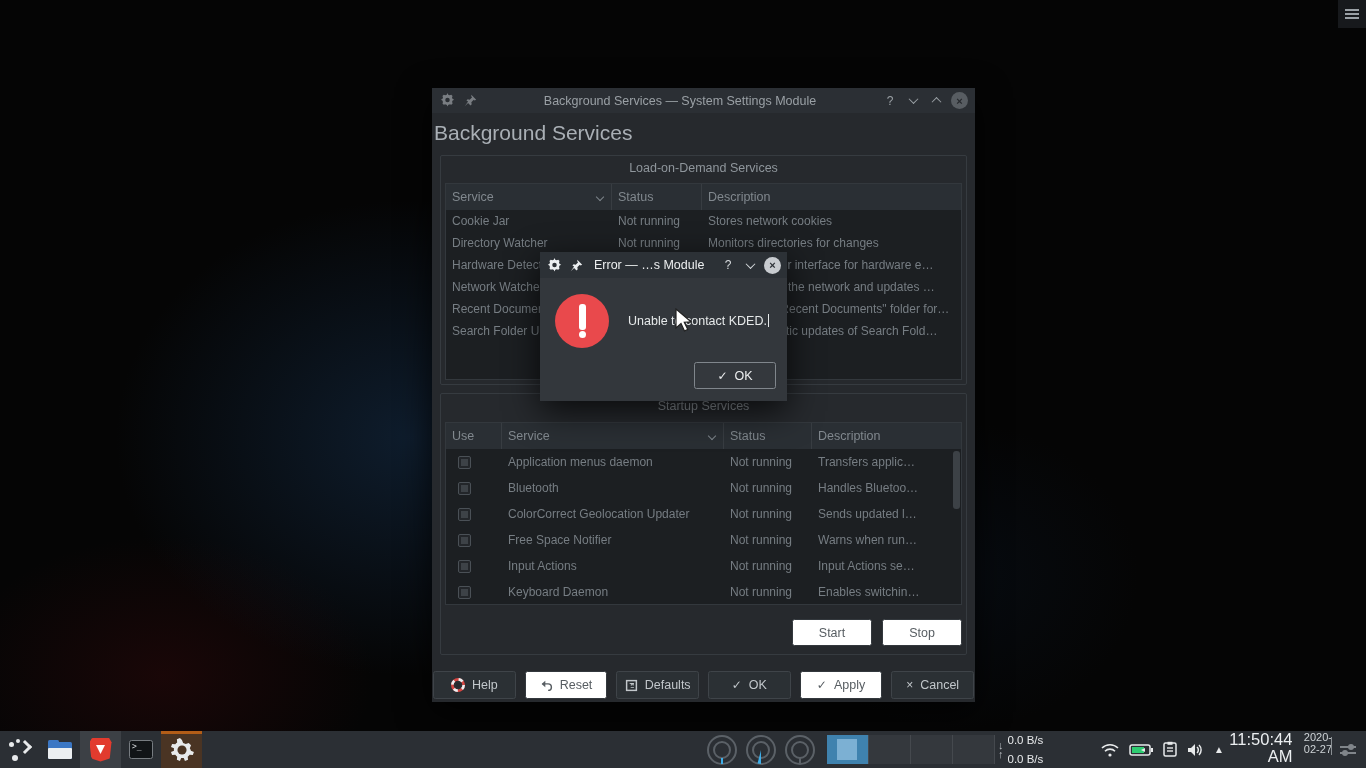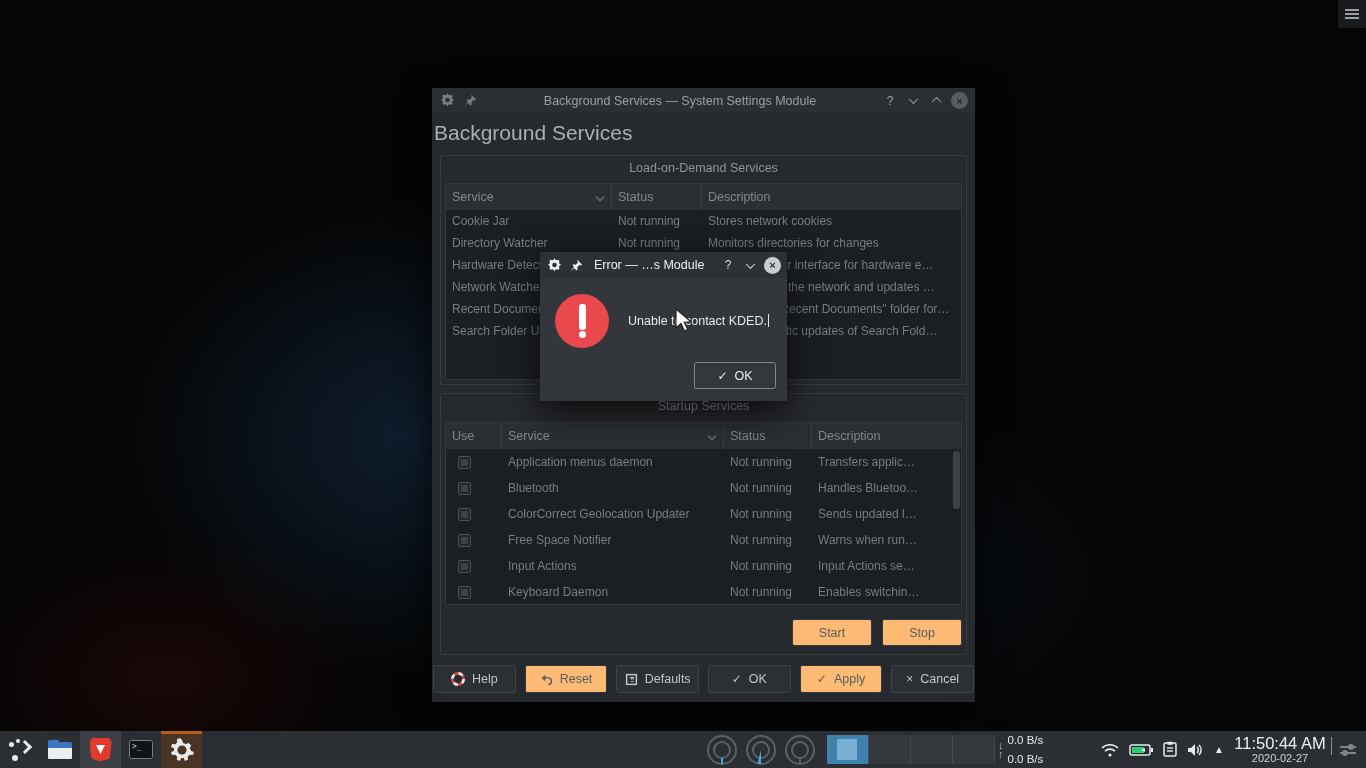--- a/index.html
+++ b/index.html
@@ -60,25 +60,25 @@
   #table-startup .trow { height:26px; }
   .trow > span { padding:0 6px; white-space:nowrap; overflow:hidden; }
   .cell-desc { text-overflow:clip; }
   .checkbox { width:13px; height:13px; border:1px solid #4a5056; border-radius:2px; margin-left:6px; background:#23262a; display:flex; align-items:center; justify-content:center; }
   .checkbox i { width:7px; height:7px; background:#3d4247; display:block; }
   .vscroll { position:absolute; top:28px; right:1px; width:7px; height:58px; background:#3c4146; border-radius:3px; }
 
   .btn { display:inline-flex; align-items:center; justify-content:center; gap:7px;
     background:#2b3034; border:1px solid #3f4449; border-radius:2.5px;
     font-size:12.5px; color:#c2c7cb; height:27px; }
-  .btn.disabled { color:#575d62; border-color:#33383d; background:#fdba74; }
+  .btn.disabled { color:#575d62; border-color:#33383d; background:#ffffff; }
   .startstop { position:absolute; right:4px; bottom:8px; display:flex; gap:10px; }
   .startstop .btn { width:80px; }
 
-  .footer-btns { position:absolute; left:1px; right:1px; bottom:9px; display:flex; gap:9px; padding:0 0; }
+  .footer-btns { position:absolute; left:1px; right:1px; bottom:3px; display:flex; gap:9px; padding:0 0; }
   .footer-btns .btn { flex:1; height:28px; }
   .bicon { font-size:12px; line-height:1; }
 
   
   #err-dialog { left:540px; top:252px; width:247px; height:149px; background:#33373c; z-index:40; }
   #err-dialog .titlebar { background:#2c3136; color:#edeff0; height:26px; gap:6px; padding:0 6px; }
   #err-dialog .tb-title { text-align:left; padding-left:4px; font-size:12.5px; }
   #err-dialog .close-circ { background:#c8ccd0; color:#2c3136; }
   .err-body { position:relative; height:123px; }
   .err-icon { position:absolute; left:15px; top:16px; width:54px; height:54px; border-radius:50%; background:#e9494c;
@@ -124,21 +124,21 @@
   .pager .desk { width:42px; height:29px; background:#34383d; border-right:1px solid #45494e; }
   .pager .desk.active { background:#3f82ae; position:relative; }
   .pager .desk.active i { position:absolute; left:10px; top:4px; width:20px; height:21px; background:#7cb0d3; display:block; }
 
   .netspeed { position:absolute; left:998px; top:0; height:37px; display:flex; align-items:center; gap:4px; color:#e8eaeb; }
   .netspeed .arrows { display:flex; flex-direction:column; font-size:11px; line-height:9px; color:#b8bdc1; text-align:center; }
   .netspeed .vals { display:flex; flex-direction:column; font-size:11.5px; line-height:11px; text-align:right;gap:8px; }
 
   .tray { position:absolute; left:1100px; top:0; height:37px; display:flex; align-items:center; gap:9px; }
   .tray-caret { color:#e8eaeb; font-size:10px; }
-  .clock { position:absolute; left:1228px; top:0; height:37px; display:flex; flex-direction:column; justify-content:center; text-align:center; color:#eceff1; width:104px; }
+  .clock { position:absolute; left:1228px; top:0; height:37px; display:flex; justify-content:center; text-align:right; color:#eceff1; width:104px; }
   .clock .time { font-size:16.5px; line-height:17px; }
   .clock .date { font-size:11px; line-height:12px; color:#cdd2d5; }
   .tb-sep { position:absolute; left:1331px; top:6px; width:1px; height:18px; background:#8b9094; }
   .sliders { position:absolute; left:1340px; top:0; height:37px; display:flex; flex-direction:column; justify-content:center; gap:4px; }
   .sliders .sl { width:16px; height:2px; background:#80858a; position:relative; }
   .sliders .sl i { position:absolute; top:-2px; width:6px; height:6px; border-radius:50%; background:#80858a; }
   .sliders .sl:nth-child(1) i { right:2px; }
   .sliders .sl:nth-child(2) i { left:2px; }
 </style>
 </head>

